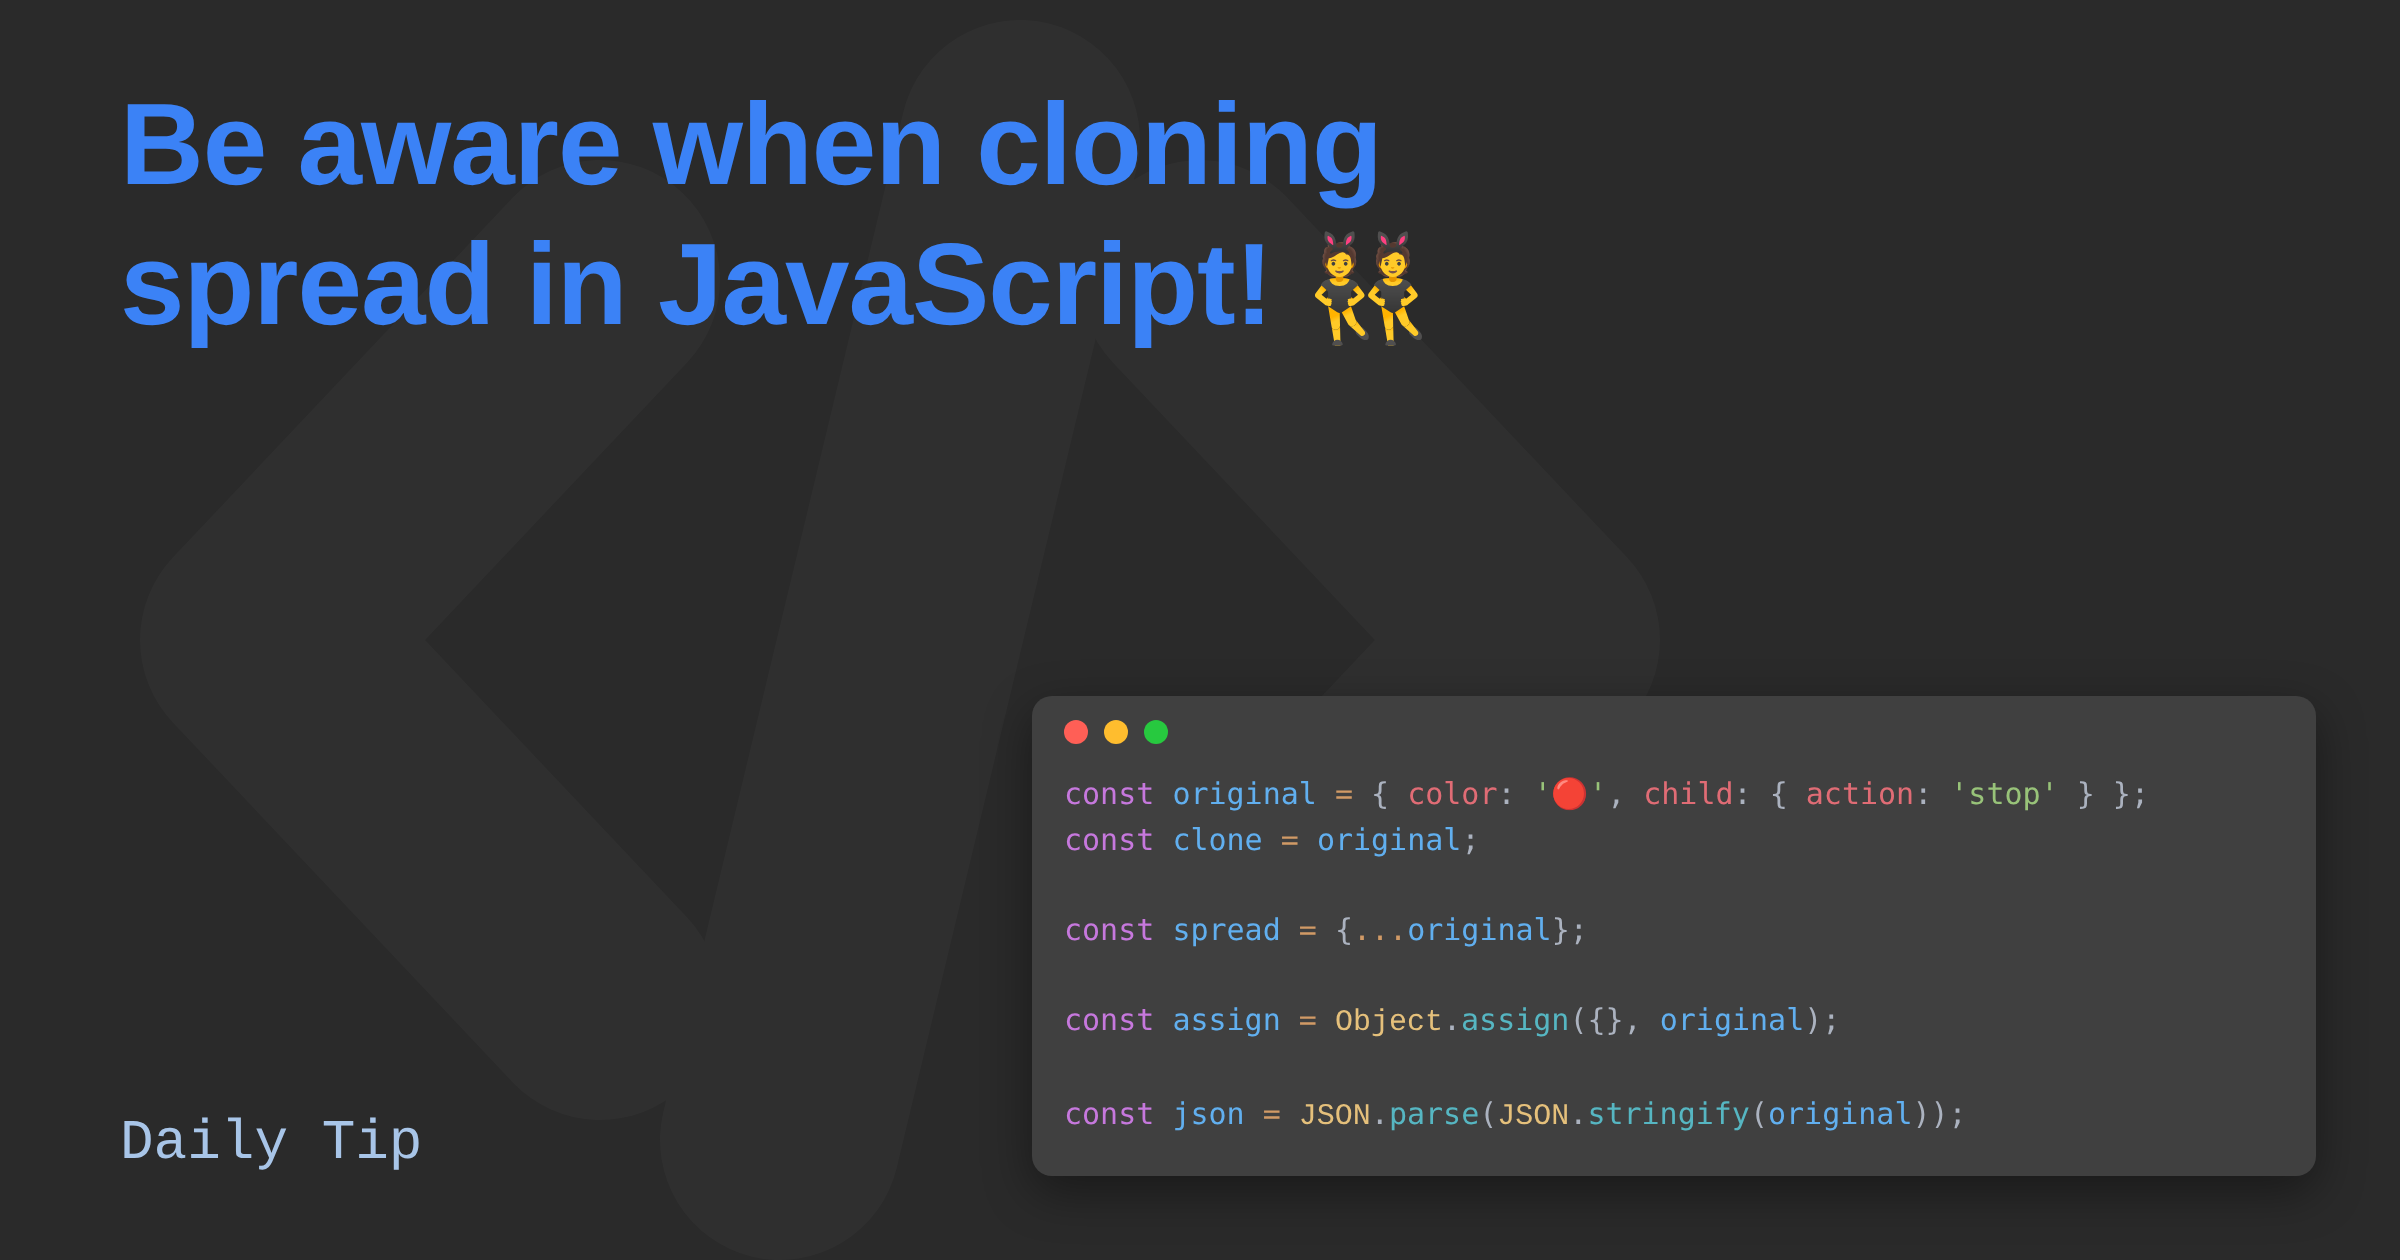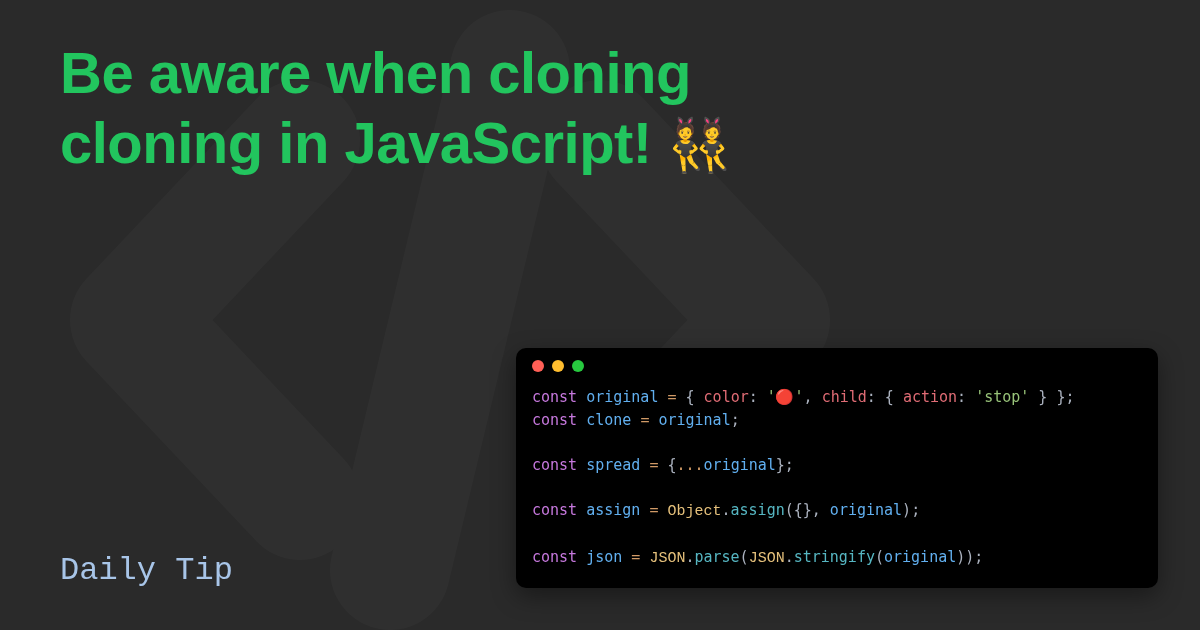--- a/index.html
+++ b/index.html
@@ -19,40 +19,40 @@
       top: -80px;
       opacity: 0.35;
     }
     .bg-shape svg { width: 100%; height: 100%; }
     .title {
       position: absolute;
       top: 38px;
       left: 60px;
       font-size: 58px;
       font-weight: 700;
-      color: #22c55e;
+      color: #3b82f6;
       line-height: 1.2;
       letter-spacing: -0.5px;
     }
     .title-emoji { font-size: 52px; }
     .series {
       position: absolute;
       bottom: 38px;
       left: 60px;
       font-family: 'Courier New', monospace;
-      font-size: 32px;
+      font-size: 28px;
       color: #a8c5e8;
       line-height: 1.35;
     }
     .code-window {
       position: absolute;
       right: 42px;
       bottom: 42px;
       width: 642px;
-      background: #000000;
+      background: #404040;
       border-radius: 10px;
       box-shadow: 0 8px 24px rgba(0,0,0,0.4);
       padding: 12px 16px 18px 16px;
     }
     .dots {
       display: flex;
       gap: 8px;
       margin-bottom: 14px;
     }
     .dot { width: 12px; height: 12px; border-radius: 50%; }
@@ -83,21 +83,21 @@
     <g fill="none" stroke="#3a3a3a" stroke-width="120" stroke-linecap="round" stroke-linejoin="round">
       <polyline points="250,220 80,400 250,580"></polyline>
       <polyline points="550,220 720,400 550,580"></polyline>
       <line x1="460" y1="150" x2="340" y2="650"></line>
     </g>
   </svg>
 </div>
 
 <div class="title">
   <span>Be aware when cloning</span><br>
-  <span>cloning in JavaScript! </span><span class="title-emoji">👯</span>
+  <span>spread in JavaScript! </span><span class="title-emoji">👯</span>
 </div>
 
 <div class="series">
   <div>Daily Tip</div>
 </div>
 
 <div class="code-window">
   <div class="dots">
     <div class="dot dot-red"></div>
     <div class="dot dot-yellow"></div>

